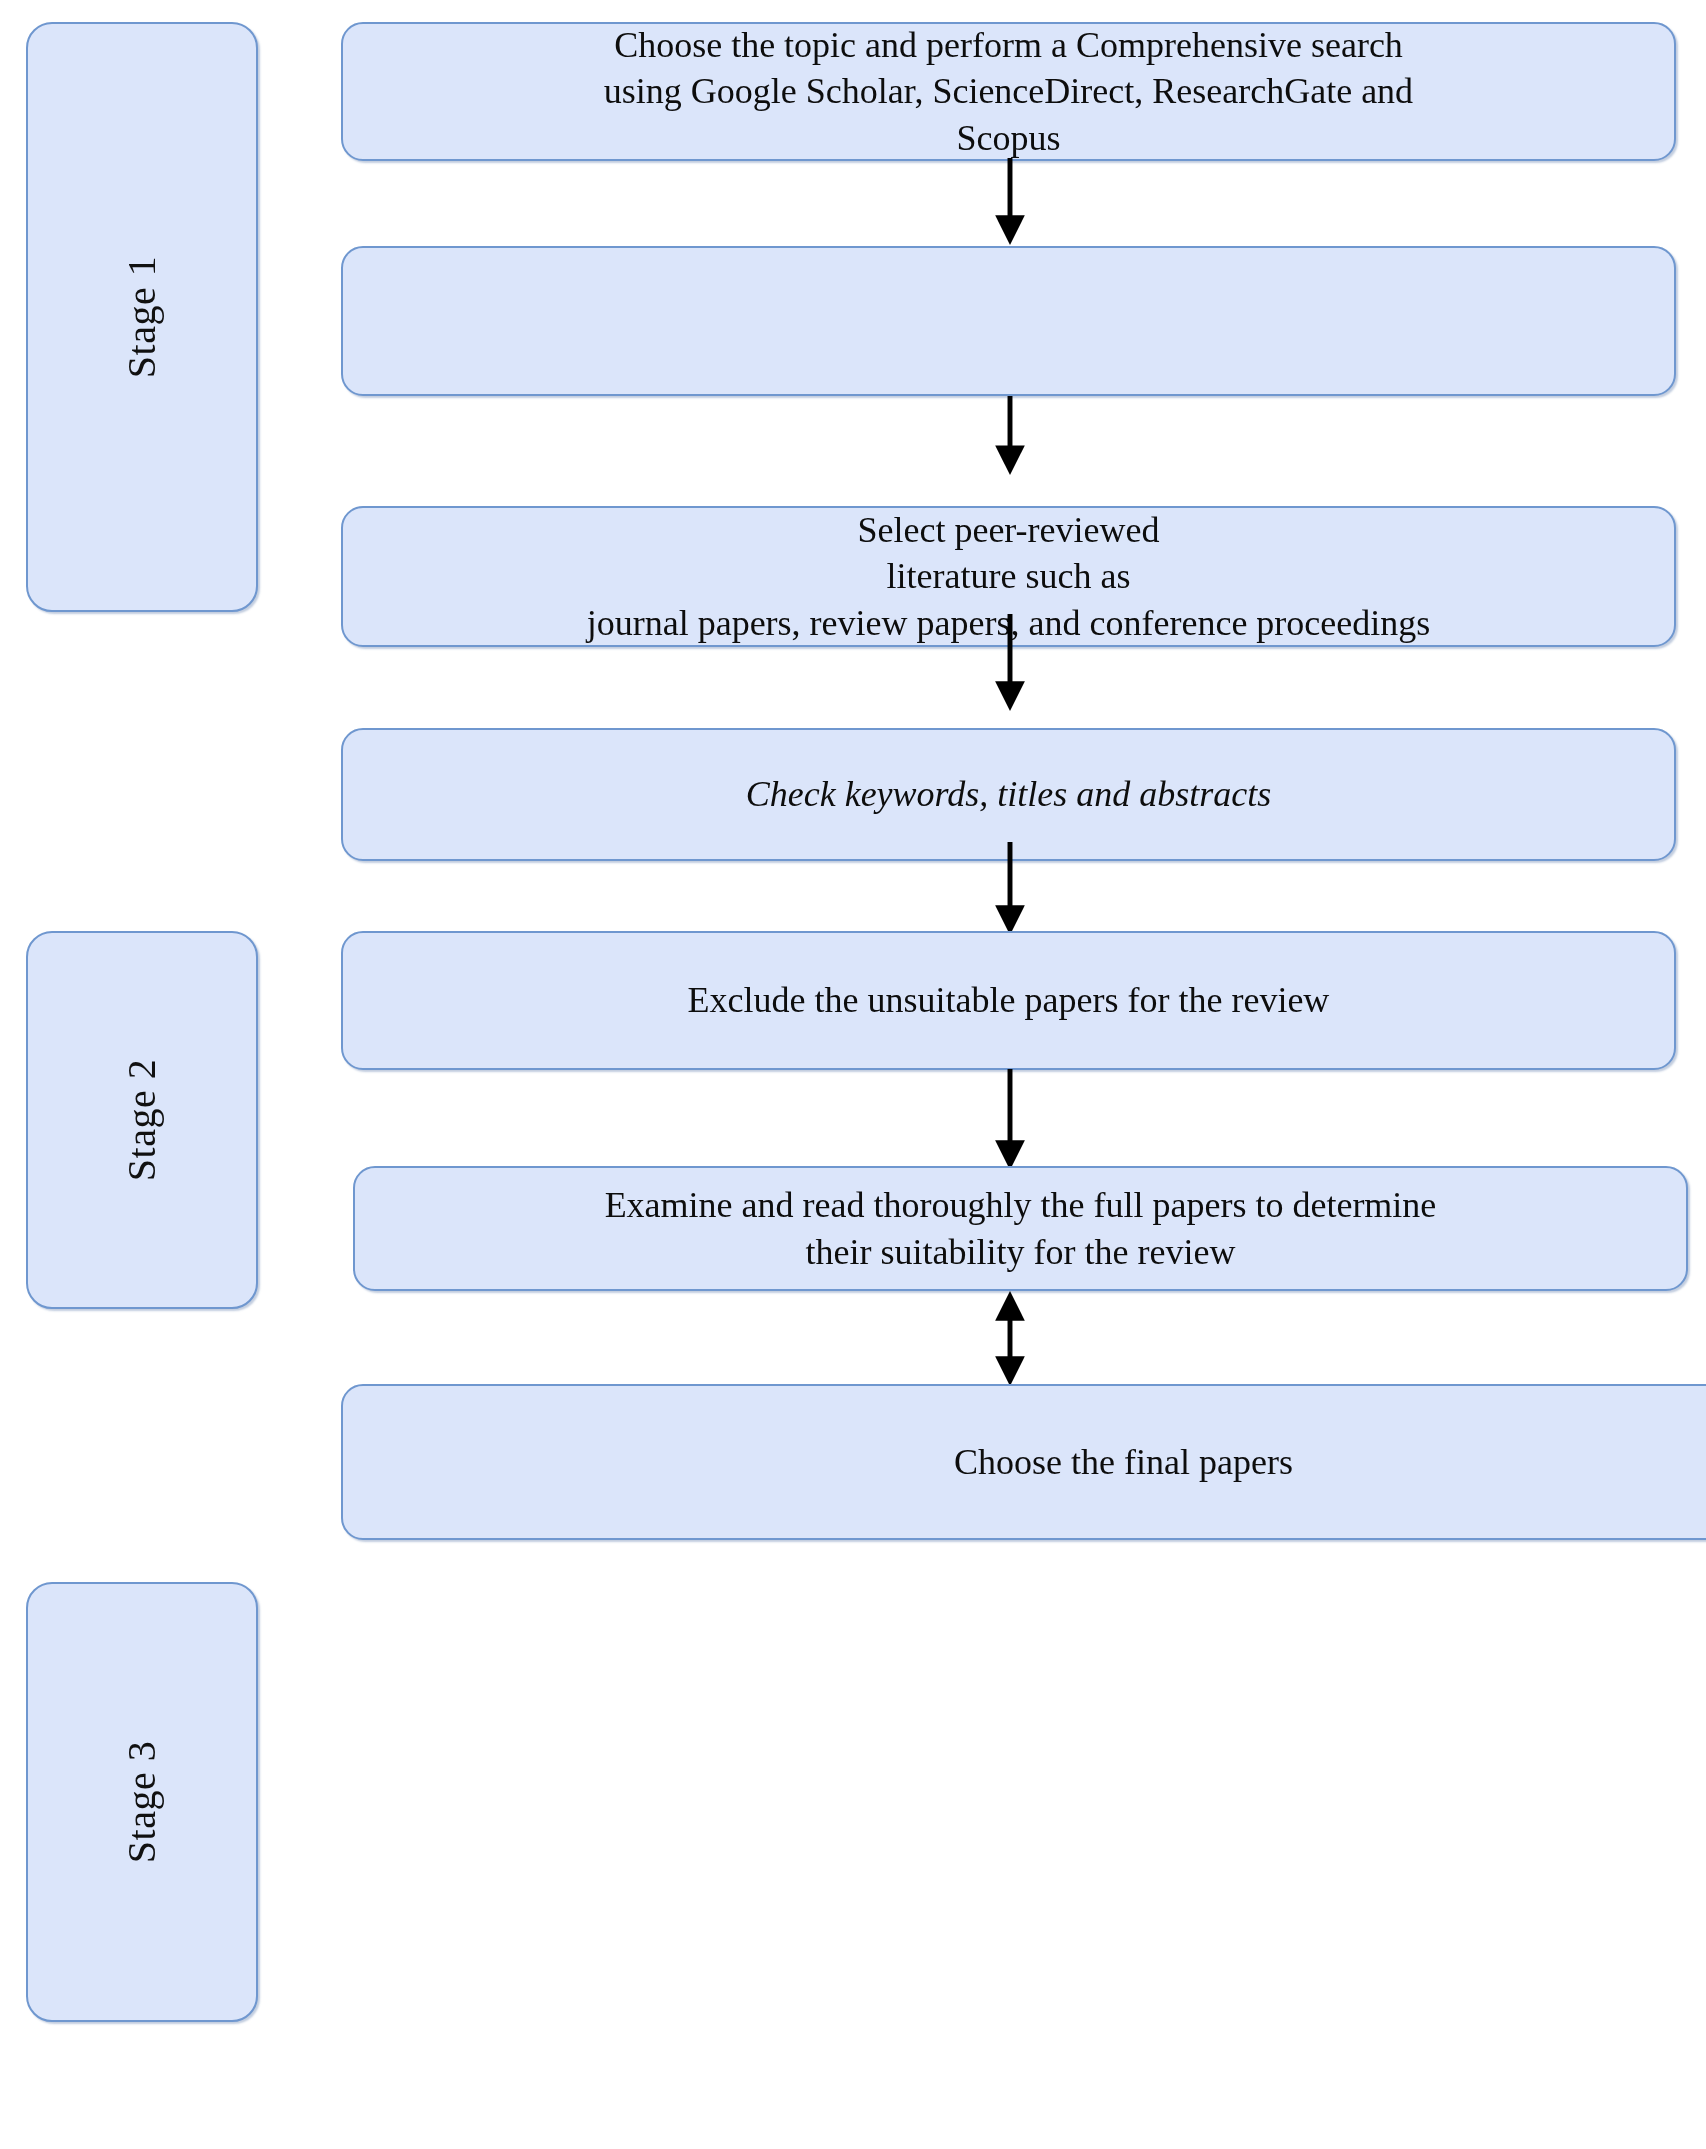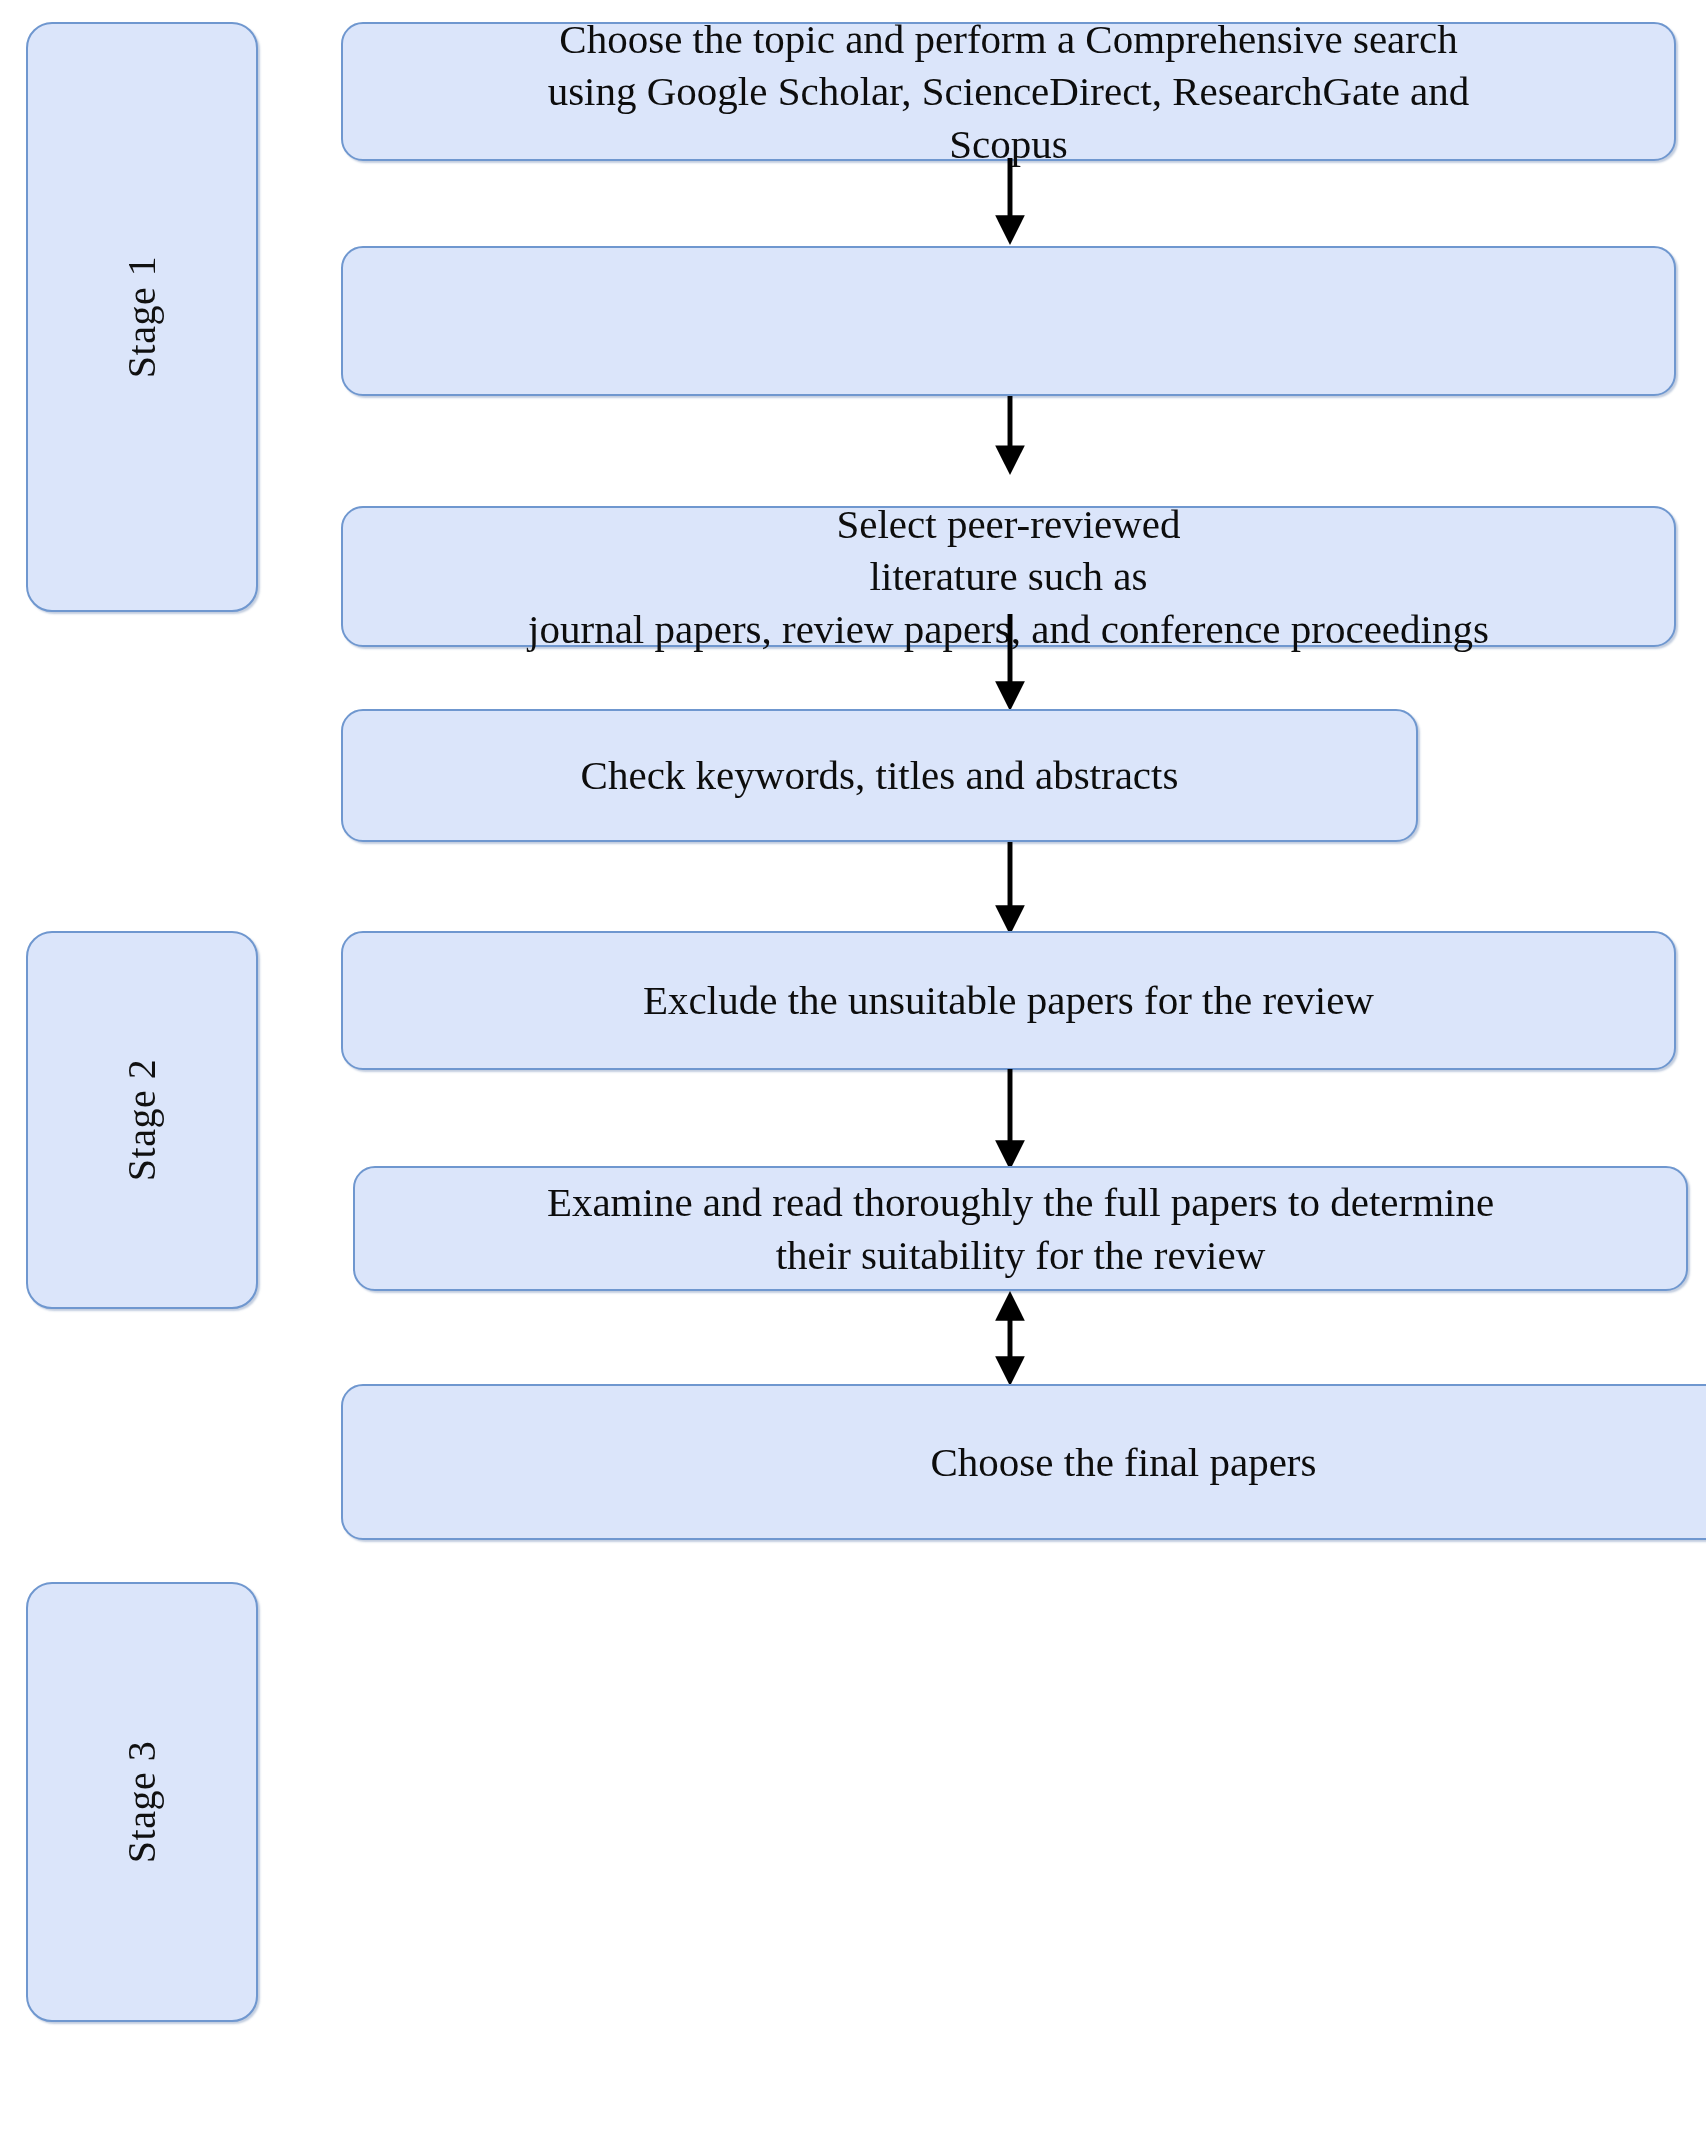--- a/index.html
+++ b/index.html
@@ -51,21 +51,21 @@
     border: 2px solid #6f97cf;
     border-radius: 22px;
     box-shadow: 2px 2px 2px rgba(120,145,185,0.45);
     display: flex;
     align-items: center;
     justify-content: center;
     padding: 4px 12px;
   }
   .proc-text {
     text-align: center;
-    font-size: 41px;
+    font-size: 36px;
     line-height: 1.28;
     color: #0d0d0d;
     width: 100%;
   }
   .proc-text .ln { display: block; }
 
   
   .connector {
     position: absolute;
   }
@@ -123,21 +123,21 @@
     </div>
   </div>
 
   <div class="connector" style="left:988px; top:614px; width:44px; height:99px;">
     <svg width="44" height="99" viewBox="0 0 44 100">
       <line x1="22" y1="0" x2="22" y2="76" stroke="#000000" stroke-width="5"></line>
       <polygon points="22,98 7,68 37,68" fill="#000000"></polygon>
     </svg>
   </div>
 
-  <div class="proc-box" style="left:341px; top:709px; width:1077px; height:133px;">
+  <div class="proc-box" style="left:341px; top:728px; width:1335px; height:133px;font-style:italic;">
     <div class="proc-text">
       <span class="ln">Check keywords, titles and abstracts</span>
     </div>
   </div>
 
   <div class="connector" style="left:988px; top:842px; width:44px; height:95px;">
     <svg width="44" height="95" viewBox="0 0 44 96">
       <line x1="22" y1="0" x2="22" y2="72" stroke="#000000" stroke-width="5"></line>
       <polygon points="22,94 7,64 37,64" fill="#000000"></polygon>
     </svg>

